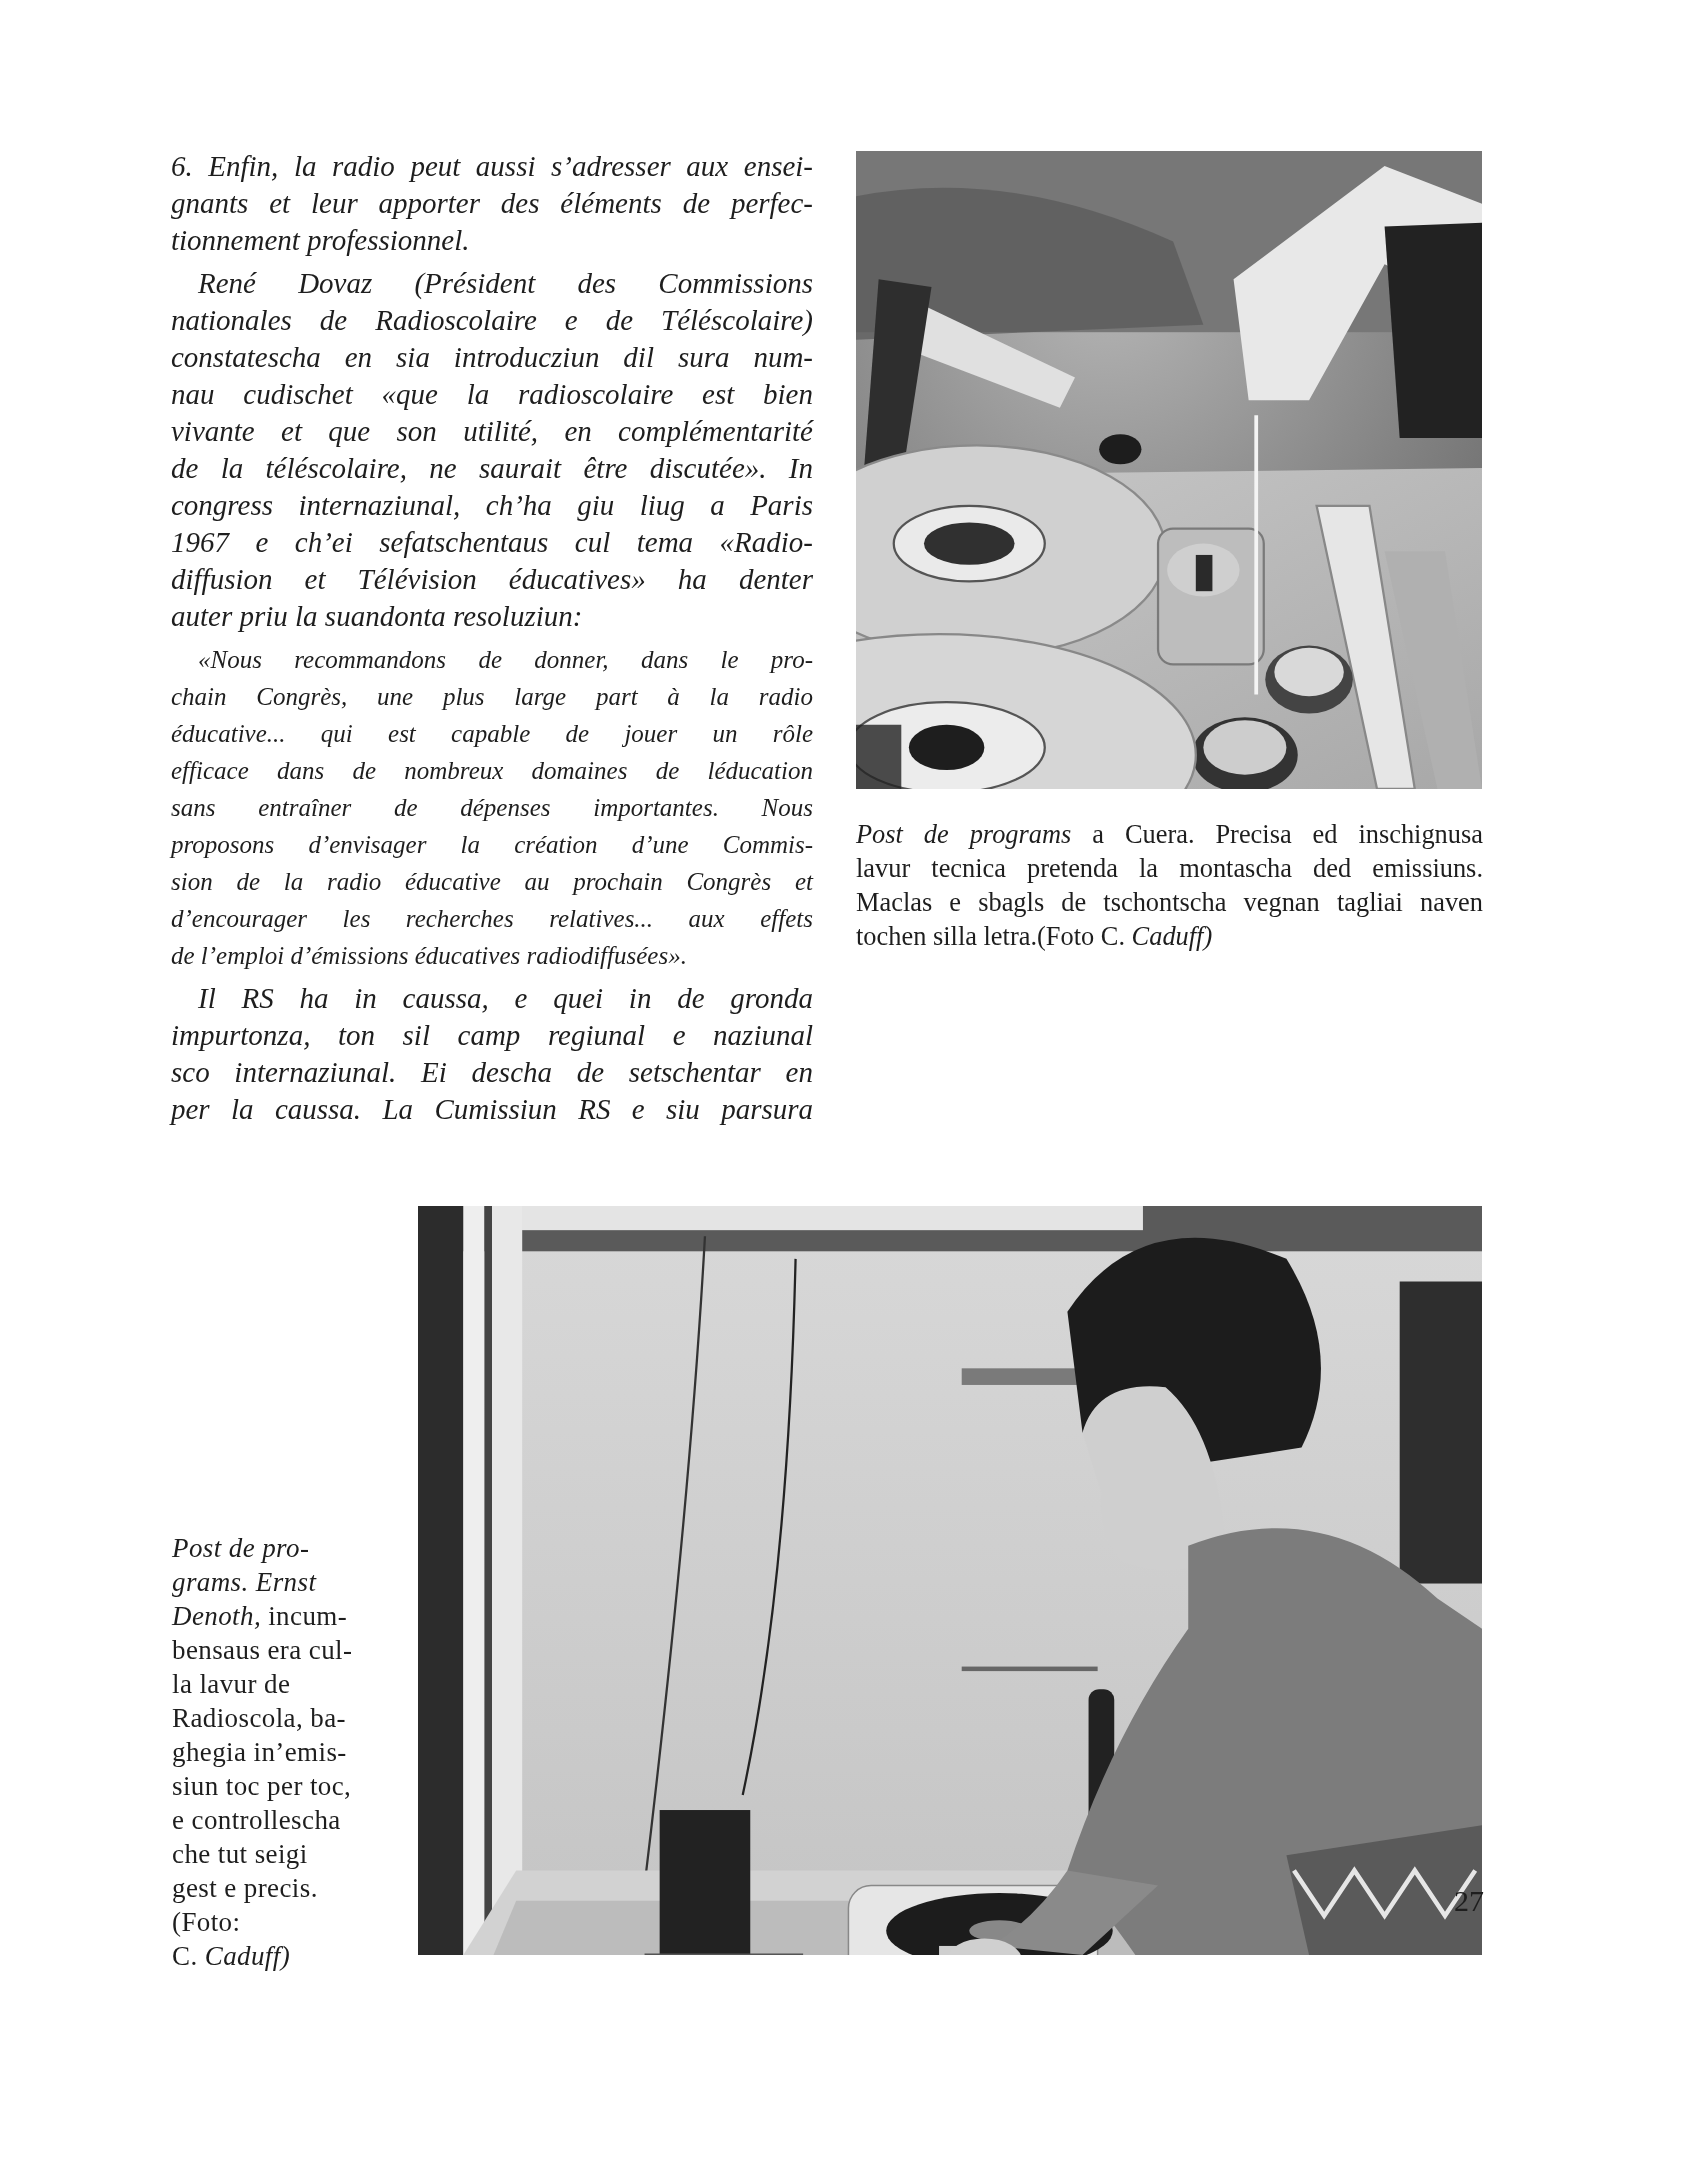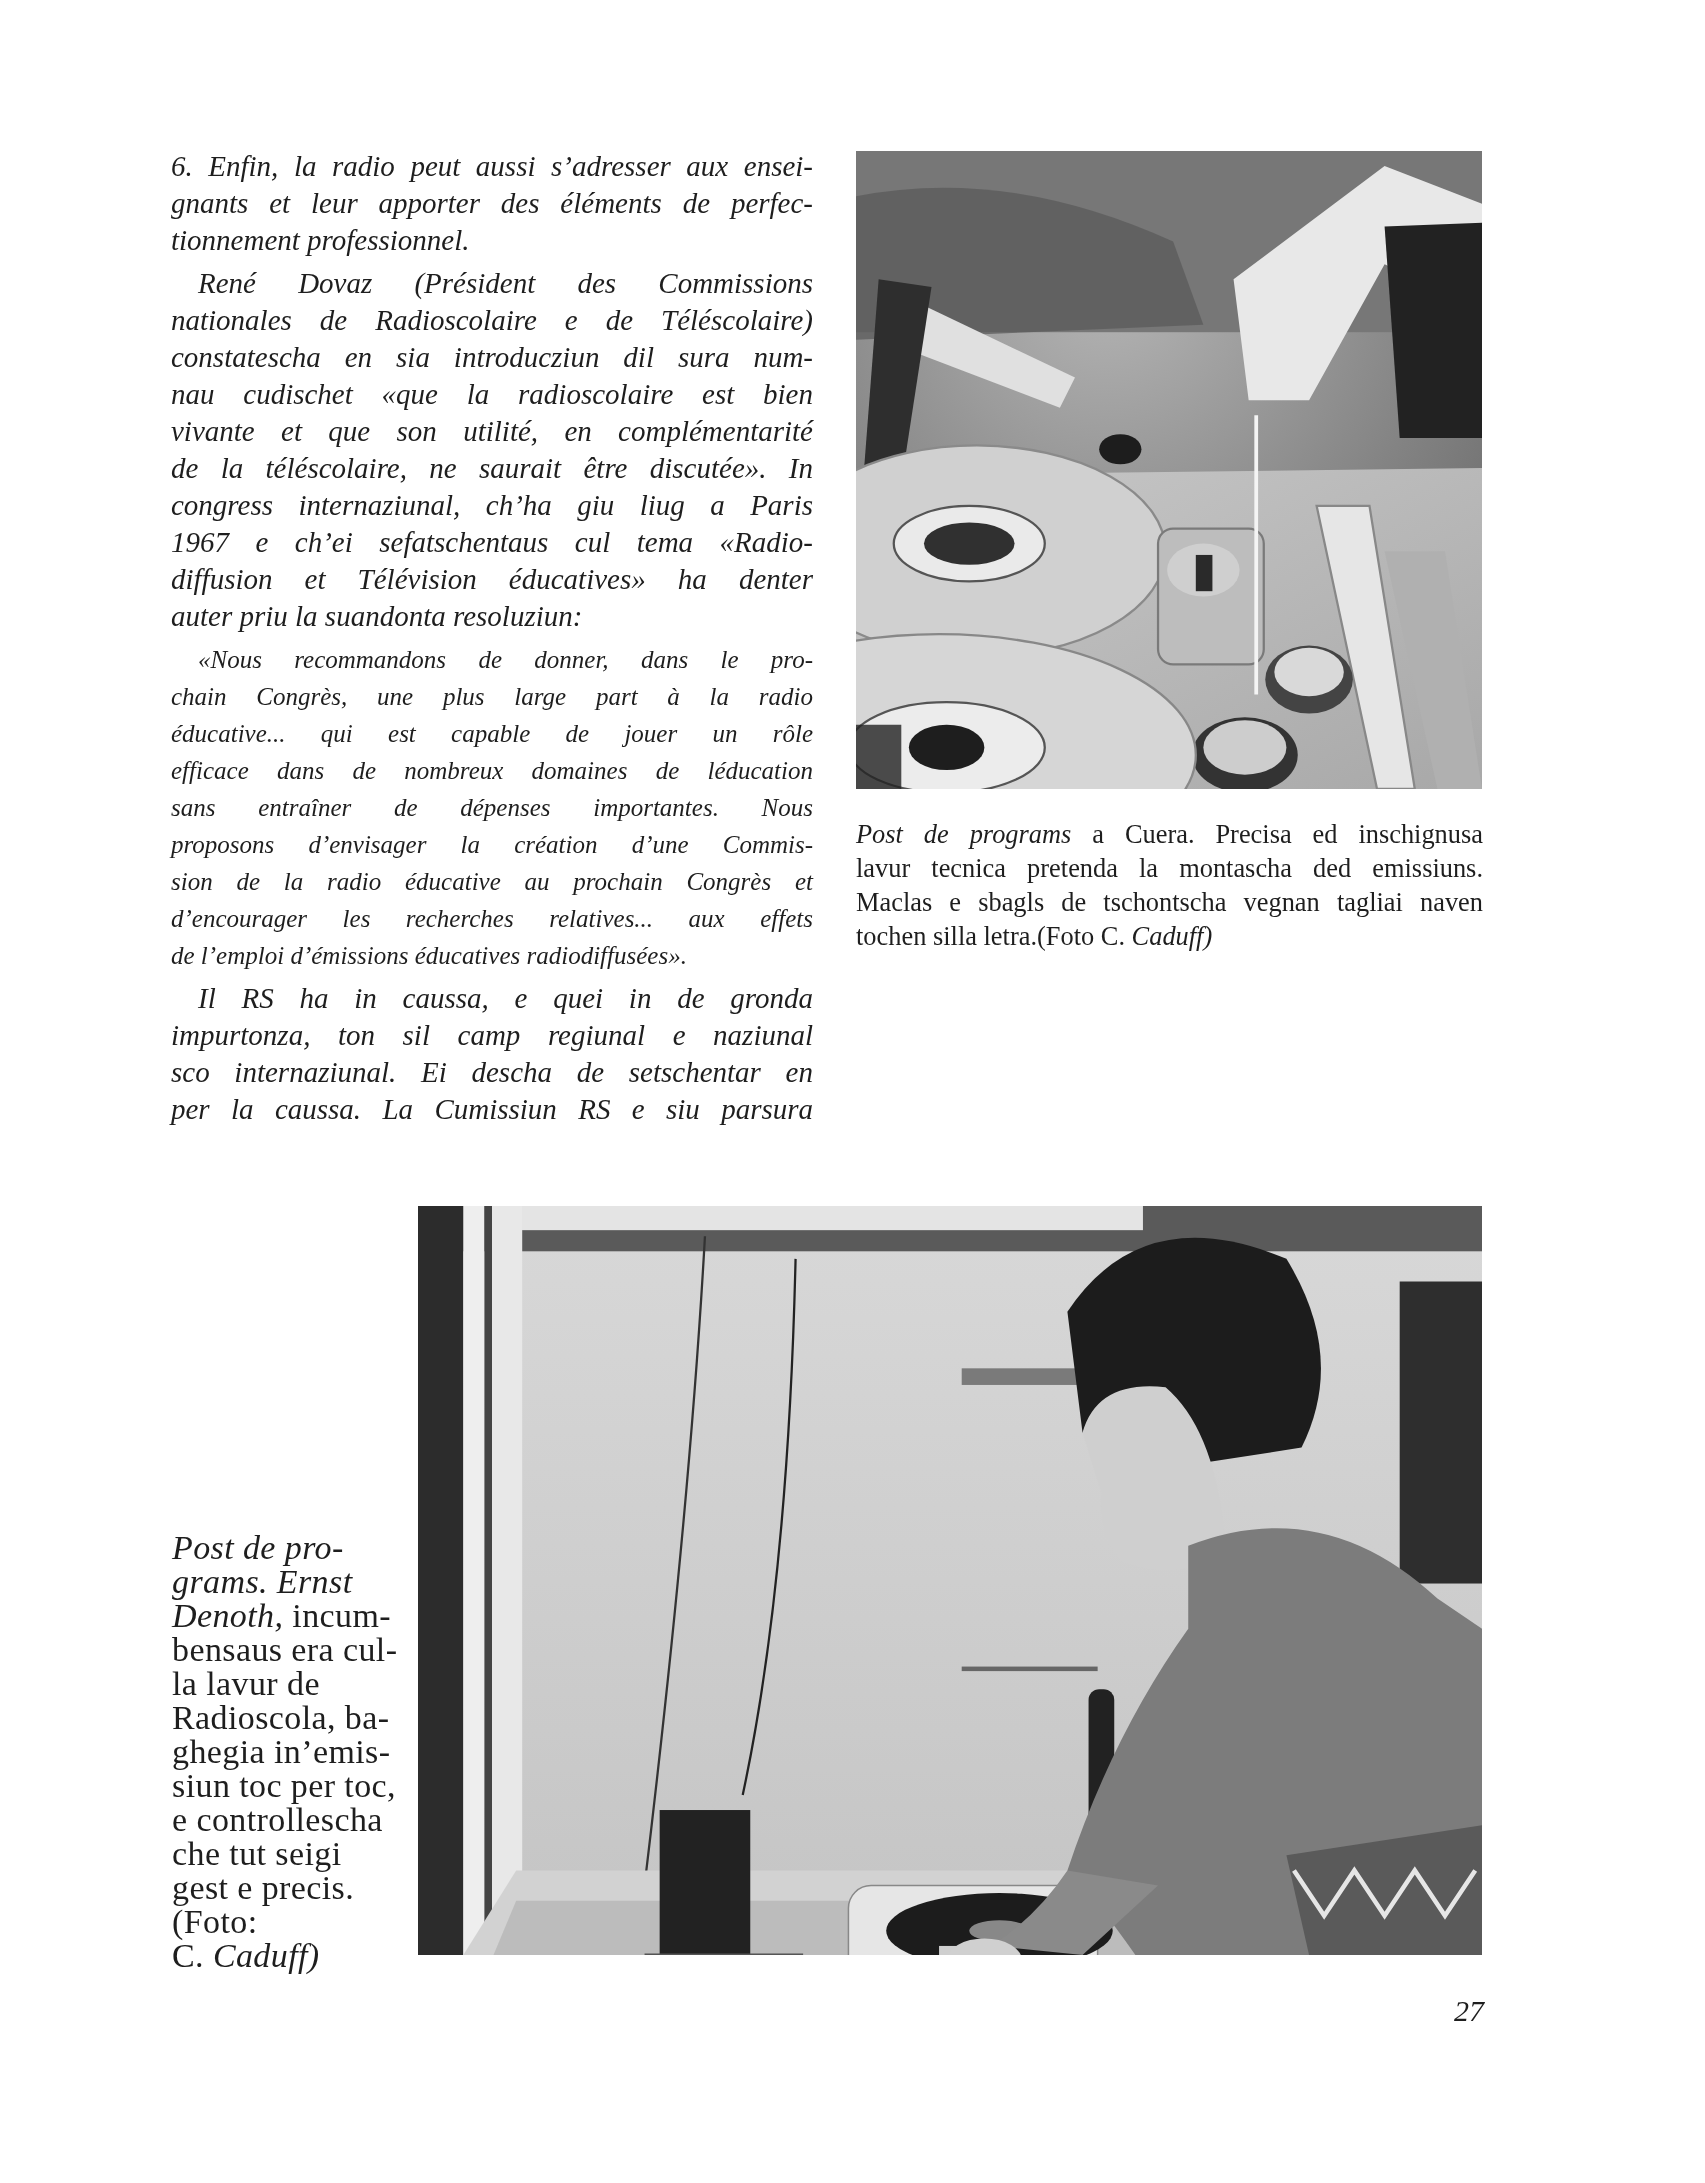--- a/index.html
+++ b/index.html
@@ -20,24 +20,24 @@
   #photo-tape { left: 856px; top: 151px; width: 626px; height: 638px; }
   #photo-operator { left: 418px; top: 1206px; width: 1064px; height: 749px; }
   .photo svg { width: 100%; height: 100%; display: block; }
 
   #caption-top { position: absolute; left: 856px; top: 817px; width: 627px;
                  font-size: 26.4px; line-height: 34px; }
   #caption-top .line { text-align-last: justify; }
   #caption-top .line.last { display: flex; text-align-last: auto; }
 
   #caption-side { position: absolute; left: 172px; top: 1531px; width: 227px;
-                  font-size: 34px; line-height: 34px; letter-spacing: 0.4px; }
+                  font-size: 27px; line-height: 34px; letter-spacing: 0.4px; }
   #caption-side .line { text-align: left; text-align-last: left; }
 
-  #page-number { position: absolute; left: 1454px; top: 1994px; font-size: 30px; line-height: 33px; font-style: italic; }
+  #page-number { position: absolute; left: 1454px; top: 1884px; font-size: 30px; line-height: 33px; }
 </style>
 </head>
 <body>
 
 <div id="main-col" class="col">
   <p class="hang">
     <span class="line">6. Enfin, la radio peut aussi s’adresser aux ensei-</span>
     <span class="line">gnants et leur apporter des éléments de perfec-</span>
     <span class="line last">tionnement professionnel.</span>
   </p>

